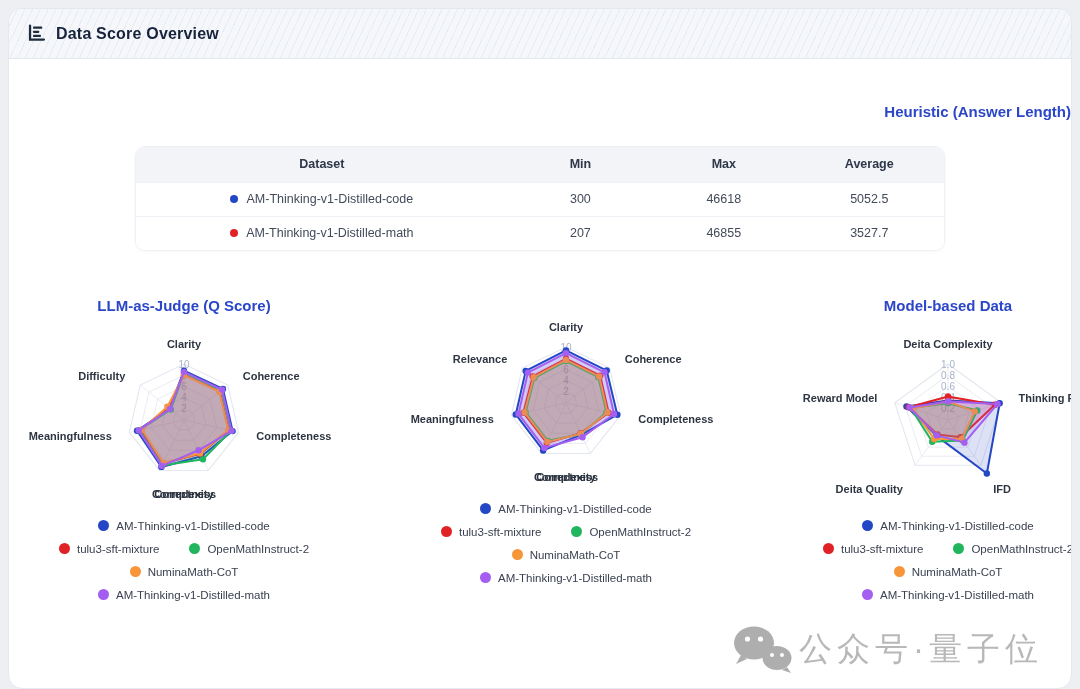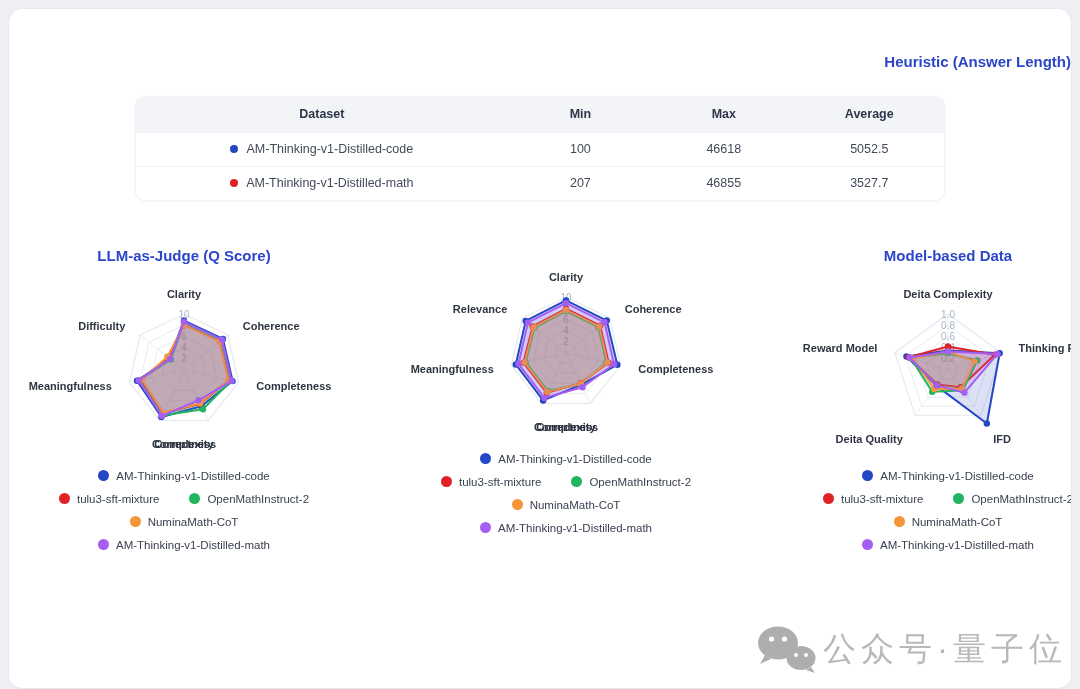--- a/index.html
+++ b/index.html
@@ -94,38 +94,47 @@
   .legend-item {
     display: flex; align-items: center; gap: 7px;
     cursor: pointer;
   }
   .legend-dot { width: 11px; height: 11px; border-radius: 50%; }
   .legend-label { font-size: 11.5px; color: #3a4150; }
 
   
   .watermark {
     position: absolute;
-    right: 4px; bottom: 14px;
+    right: 28px; bottom: 14px;
     display: flex; align-items: center; gap: 4px;
     pointer-events: none;
     z-index: 5;
   }
   .watermark-text {
     font-size: 33px;
     color: #9d9d9d;
     opacity: .72;
     letter-spacing: 5px;
     white-space: nowrap;
   }
 </style>
 </head>
 <body>
 
 <div class="card">
 
+  <div class="card-header">
+    <svg width="19" height="19" viewBox="0 0 20 20">
+      <path d="M3.2 1.8 v14.6 h14.6" stroke="#1f2c3d" stroke-width="2.4" fill="none" stroke-linecap="round"></path>
+      <rect x="6.4" y="2.6" width="9.6" height="2.4" rx="0.6" fill="#1f2c3d"></rect>
+      <rect x="6.4" y="7.0" width="6.4" height="2.4" rx="0.6" fill="#1f2c3d"></rect>
+      <rect x="6.4" y="11.4" width="8.2" height="2.4" rx="0.6" fill="#1f2c3d"></rect>
+    </svg>
+    <span class="title">Data Score Overview</span>
+  </div>
 
   <div class="card-body">
 
     <div class="section-title">Heuristic (Answer Length)</div>
 
     <div class="table-wrap">
       <table>
         <thead>
             <tr id="thead-row">
               <th>Dataset</th>
@@ -135,21 +144,21 @@
             </tr>
           </thead>
         <tbody id="tbody">
             <tr>
               <td>
                 <span class="ds-cell">
                   <span class="dot" style="background: rgb(36, 71, 197);"></span>
                   <span>AM-Thinking-v1-Distilled-code</span>
                 </span>
               </td>
-              <td>100</td>
+              <td>300</td>
               <td>46618</td>
               <td>5052.5</td>
             </tr>
             <tr>
               <td>
                 <span class="ds-cell">
                   <span class="dot" style="background: rgb(224, 33, 37);"></span>
                   <span>AM-Thinking-v1-Distilled-math</span>
                 </span>
               </td>

